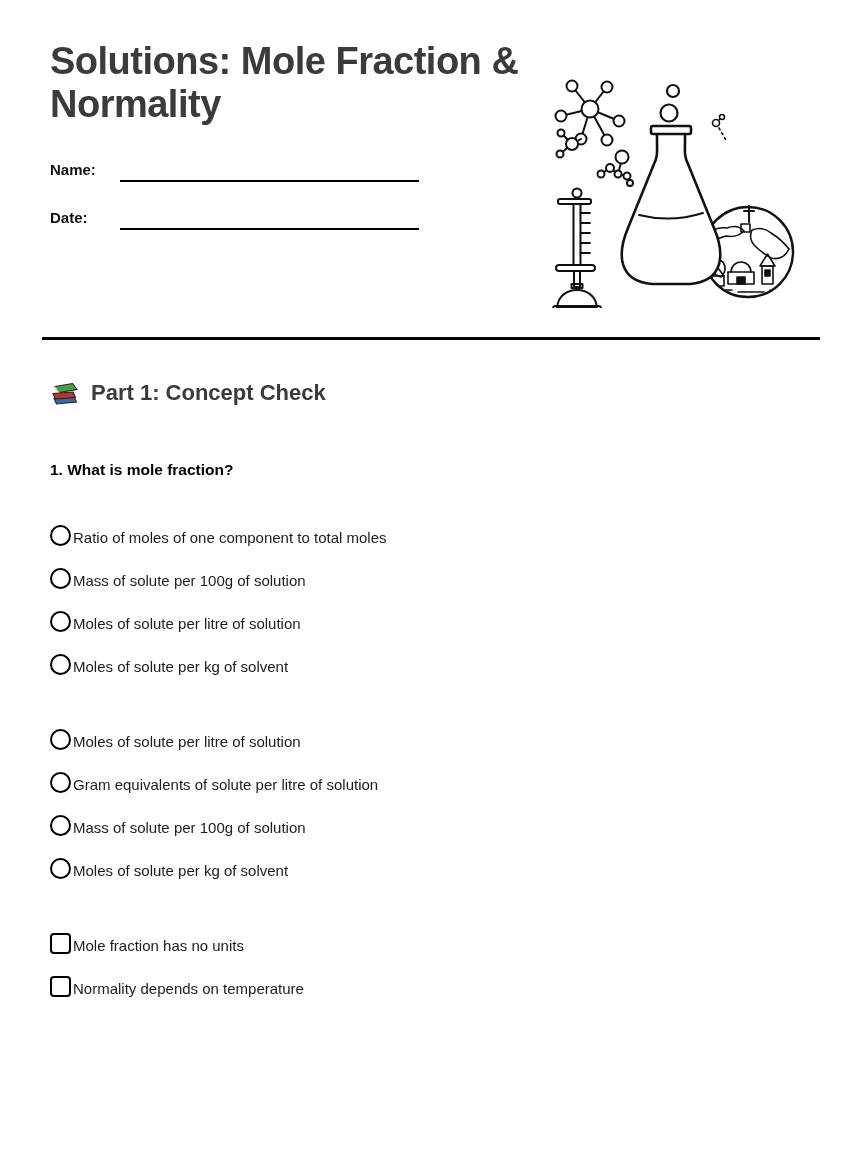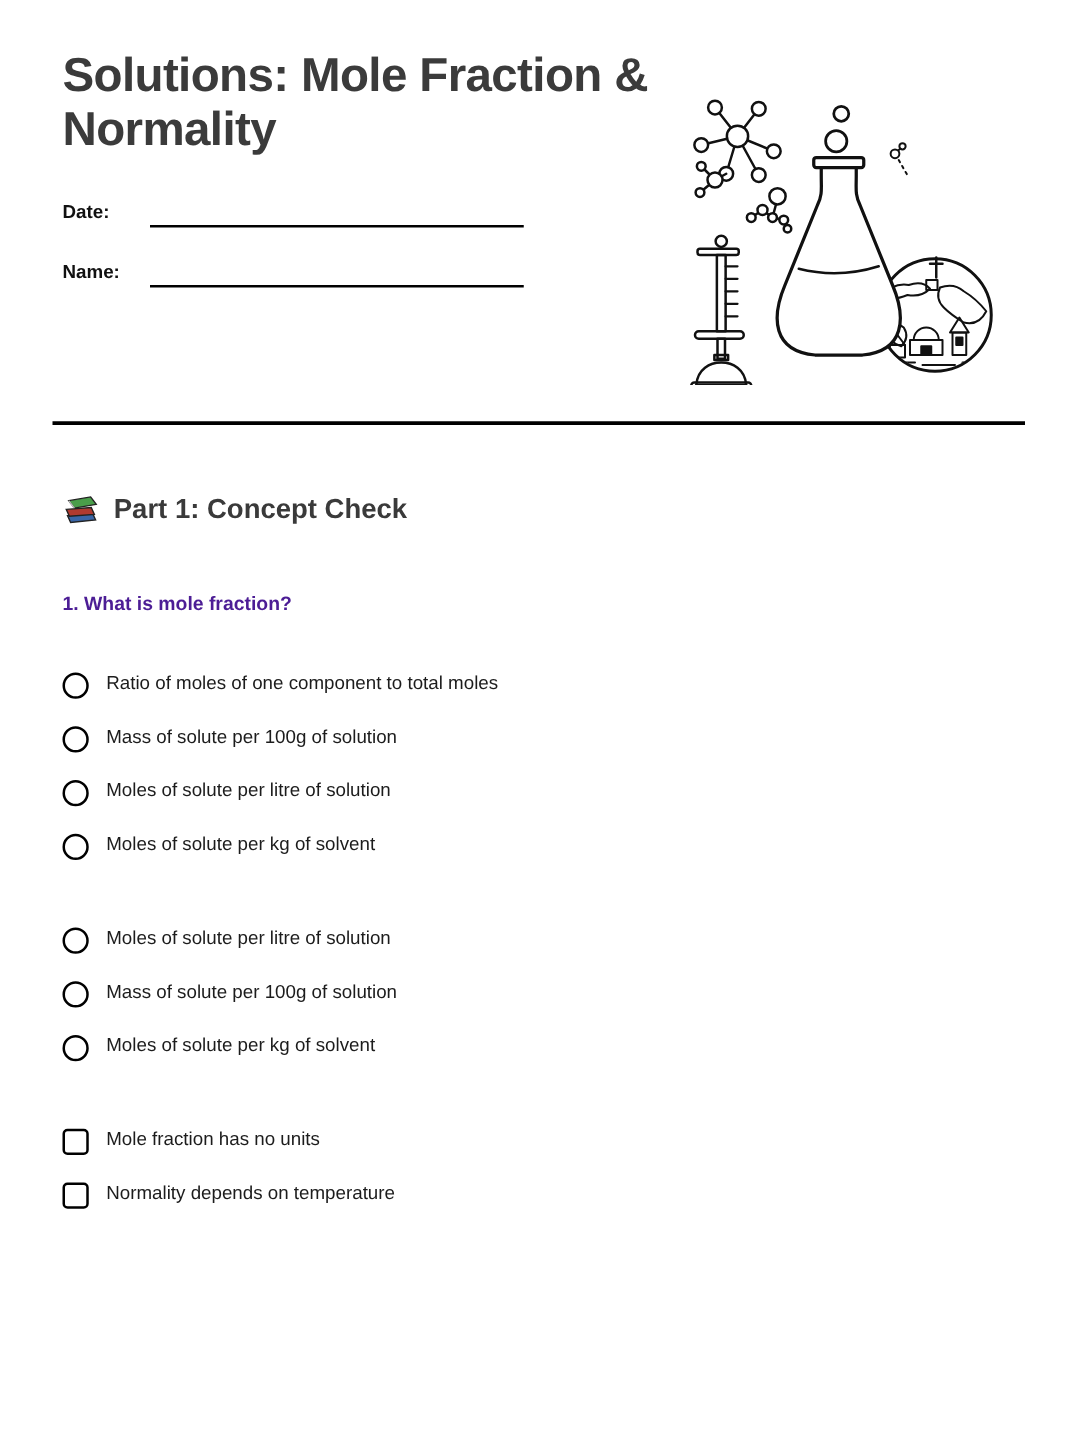--- a/index.html
+++ b/index.html
@@ -32,34 +32,34 @@
     width:299px;height:1px;border-bottom:2px solid #000;
     margin-bottom:-4px;
   }
   .illustration{
     position:absolute;left:540px;top:58px;width:262px;height:250px;
   }
   .divider{
     margin:111px 0 0 -8px;width:778px;height:3px;background:#000;
   }
   .section-header{
-    margin-top:52px;display:flex;align-items:center;gap:11px;
+    margin-top:38px;display:flex;align-items:center;gap:11px;
     height:30px;
   }
   .section-title{
     font-size:22px;font-weight:700;color:#3a3a3a;
   }
   .question{margin-top:53px;}
   .question:first-of-type{margin-top:27px;}
   .question-text{
-    font-size:15.5px;font-weight:700;color:#4c1d95;line-height:1.2;
+    font-size:15.5px;font-weight:700;color:#000000;line-height:1.2;
   }
   .options{margin-top:45px;}
   .option-row{
-    display:flex;align-items:flex-start;gap:14px;
+    display:flex;align-items:flex-end;gap:2px;
     height:22px;margin-bottom:21px;
   }
   .option-row:last-child{margin-bottom:0;}
   .radio{
     width:21px;height:21px;flex:0 0 21px;box-sizing:border-box;
     border:2.5px solid #000;border-radius:50%;background:#fff;
   }
   .checkbox{
     width:21px;height:21px;flex:0 0 21px;box-sizing:border-box;
     border:2.5px solid #000;border-radius:4px;background:#fff;
@@ -146,26 +146,26 @@
       <path d="M639 215 Q671 223 703 213" stroke-width="2"></path>
       <circle cx="673" cy="91" r="6" stroke-width="2.2" fill="#fff"></circle>
       <circle cx="669" cy="113" r="8.5" stroke-width="2.2" fill="#fff"></circle>
     </g>
   </svg>
 
   <div class="content">
     <h1 class="title">Solutions: Mole Fraction &amp; Normality</h1>
 
     <div class="field-row">
+      <span class="field-label">Name:</span>
+      <span class="write-line"></span>
+    </div>
+
+    <div class="field-row">
       <span class="field-label">Date:</span>
-      <span class="write-line"></span>
-    </div>
-
-    <div class="field-row">
-      <span class="field-label">Name:</span>
       <span class="write-line"></span>
     </div>
 
     <div class="divider"></div>
 
     <div class="section-header">
       <svg class="books-icon" viewBox="0 0 30 27">
         <path d="M4 19.5 L24 17.5 L26.5 23 L6.5 25 Z" fill="#3a66a8" stroke="#222" stroke-width="1.1"></path>
         <path d="M3 14.5 L23 13 L25.5 18.5 L5.5 20 Z" fill="#b03a30" stroke="#222" stroke-width="1.1"></path>
         <path d="M5 7.5 L22.5 4.5 L27 10.5 L9.5 13.5 Z" fill="#4a9e4a" stroke="#222" stroke-width="1.1"></path>
@@ -197,20 +197,24 @@
     </div>
 
     <div class="question">
       <div class="options">
         <div class="option-row">
           <span class="radio"></span>
           <span class="option-label">Moles of solute per litre of solution</span>
         </div>
         <div class="option-row">
           <span class="radio"></span>
+          <span class="option-label">Gram equivalents of solute per litre of solution</span>
+        </div>
+        <div class="option-row">
+          <span class="radio"></span>
           <span class="option-label">Mass of solute per 100g of solution</span>
         </div>
         <div class="option-row">
           <span class="radio"></span>
           <span class="option-label">Moles of solute per kg of solvent</span>
         </div>
       </div>
     </div>
 
     <div class="question">

